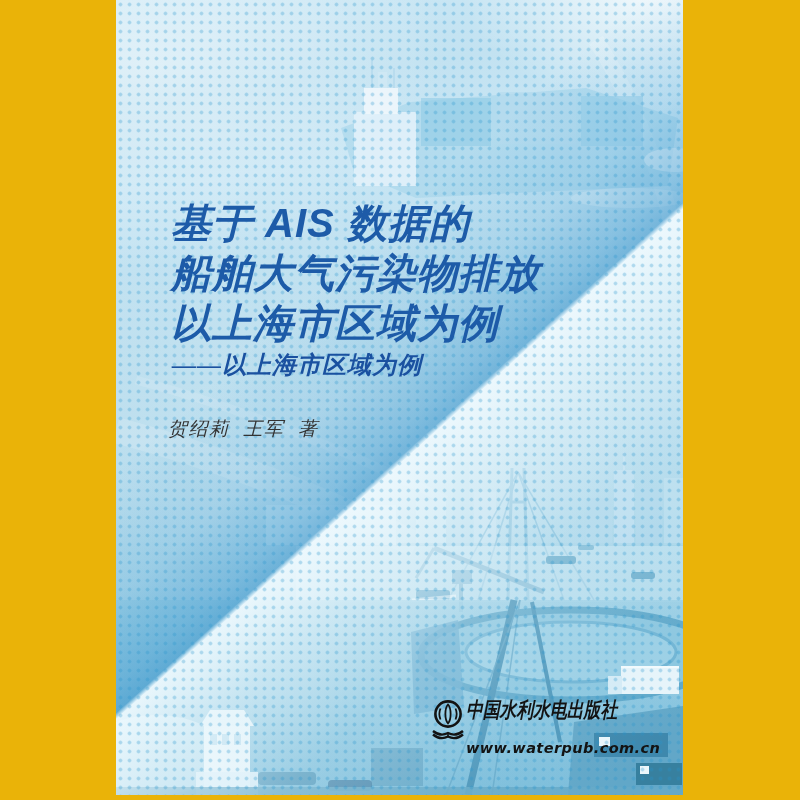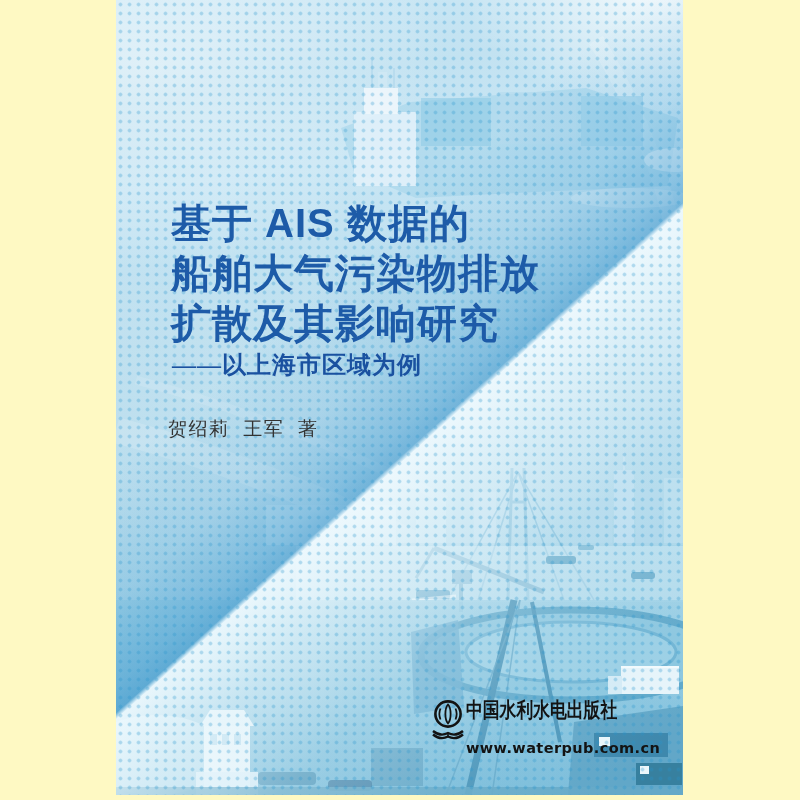--- a/index.html
+++ b/index.html
@@ -1,21 +1,21 @@
 <!DOCTYPE html>
 <html><head>
 <meta charset="utf-8">
 <style>
   html,body{margin:0;padding:0;}
   body{
     width:800px;height:800px;background:#ffffff;
     font-family:"Liberation Sans","DejaVu Sans",sans-serif;
     -webkit-font-smoothing:antialiased;
   }
-  .page{position:relative;width:800px;height:800px;background:#fef9c3;overflow:hidden;}
+  .page{position:relative;width:800px;height:800px;background:#eab308;overflow:hidden;font-style:italic;}
   .cover{position:absolute;left:116px;top:0;width:567px;height:795px;overflow:hidden;}
 
   
   .cover-base{
     position:absolute;inset:0;
     background:
       radial-gradient(300px 190px at 97% -2%, rgba(255,255,255,.85), rgba(255,255,255,0) 68%),
       radial-gradient(430px 300px at 6% 8%, rgba(255,255,255,.45), rgba(255,255,255,0) 70%),
       radial-gradient(520px 280px at 28% 58%, rgba(255,255,255,.22), rgba(255,255,255,0) 75%),
       linear-gradient(172deg,#cde8f5 0%,#c2e2f1 12%,#c9e6f4 22%,#bbdeee 40%,#add7ea 58%,#9ed0e6 74%,#8fc8e0 88%,#83c1db 100%);
@@ -180,21 +180,21 @@
         <rect x="0" y="787" width="567" height="8" fill="#66aac8" opacity=".9"></rect>
       </g>
     </svg>
 
     <div class="sweep"></div>
     <div class="dots"></div>
 
     <div class="title-block">
       <div>基于 AIS 数据的</div>
       <div>船舶大气污染物排放</div>
-      <div>扩散及其影响研究</div>
+      <div>以上海市区域为例</div>
     </div>
 
     <div class="subtitle">——以上海市区域为例</div>
 
     <div class="authors">贺绍莉 王军 著</div>
 
     <div class="publisher">
       <svg width="36" height="46" viewBox="0 0 36 46" xmlns="http://www.w3.org/2000/svg">
         <circle cx="18" cy="15" r="12.6" fill="none" stroke="#131313" stroke-width="2.6"></circle>
         <path d="M18 5.5 C14.5 9.5 14.5 20.5 18 24.5 C21.5 20.5 21.5 9.5 18 5.5 Z" fill="none" stroke="#131313" stroke-width="1.8"></path>

